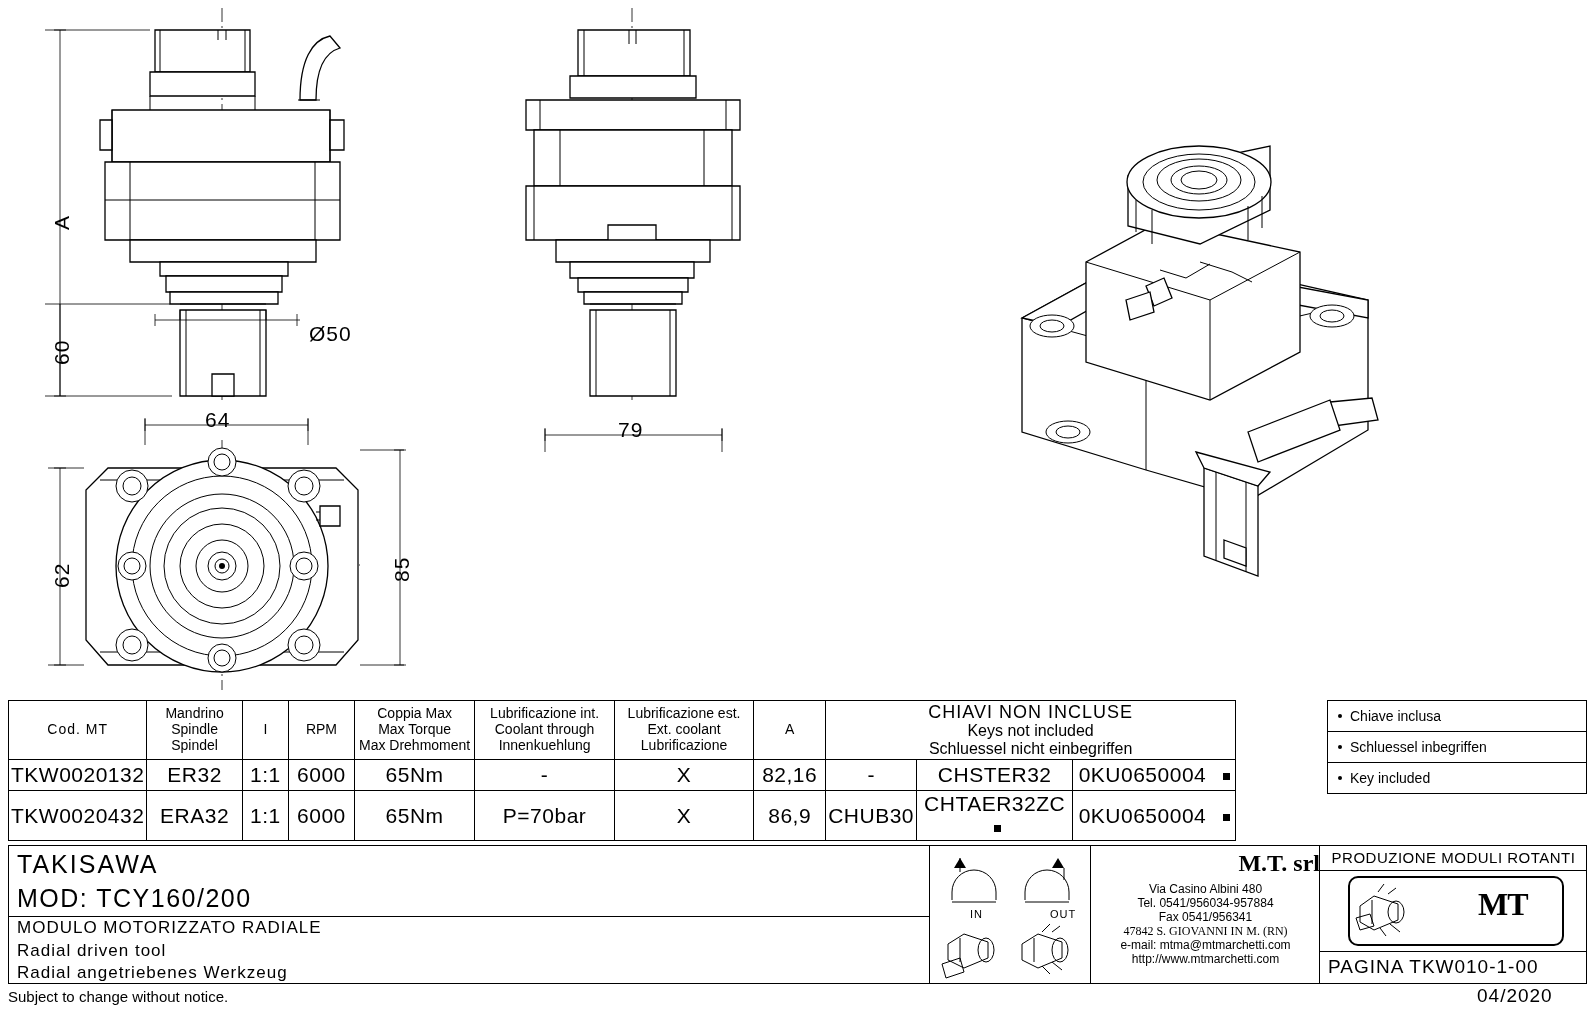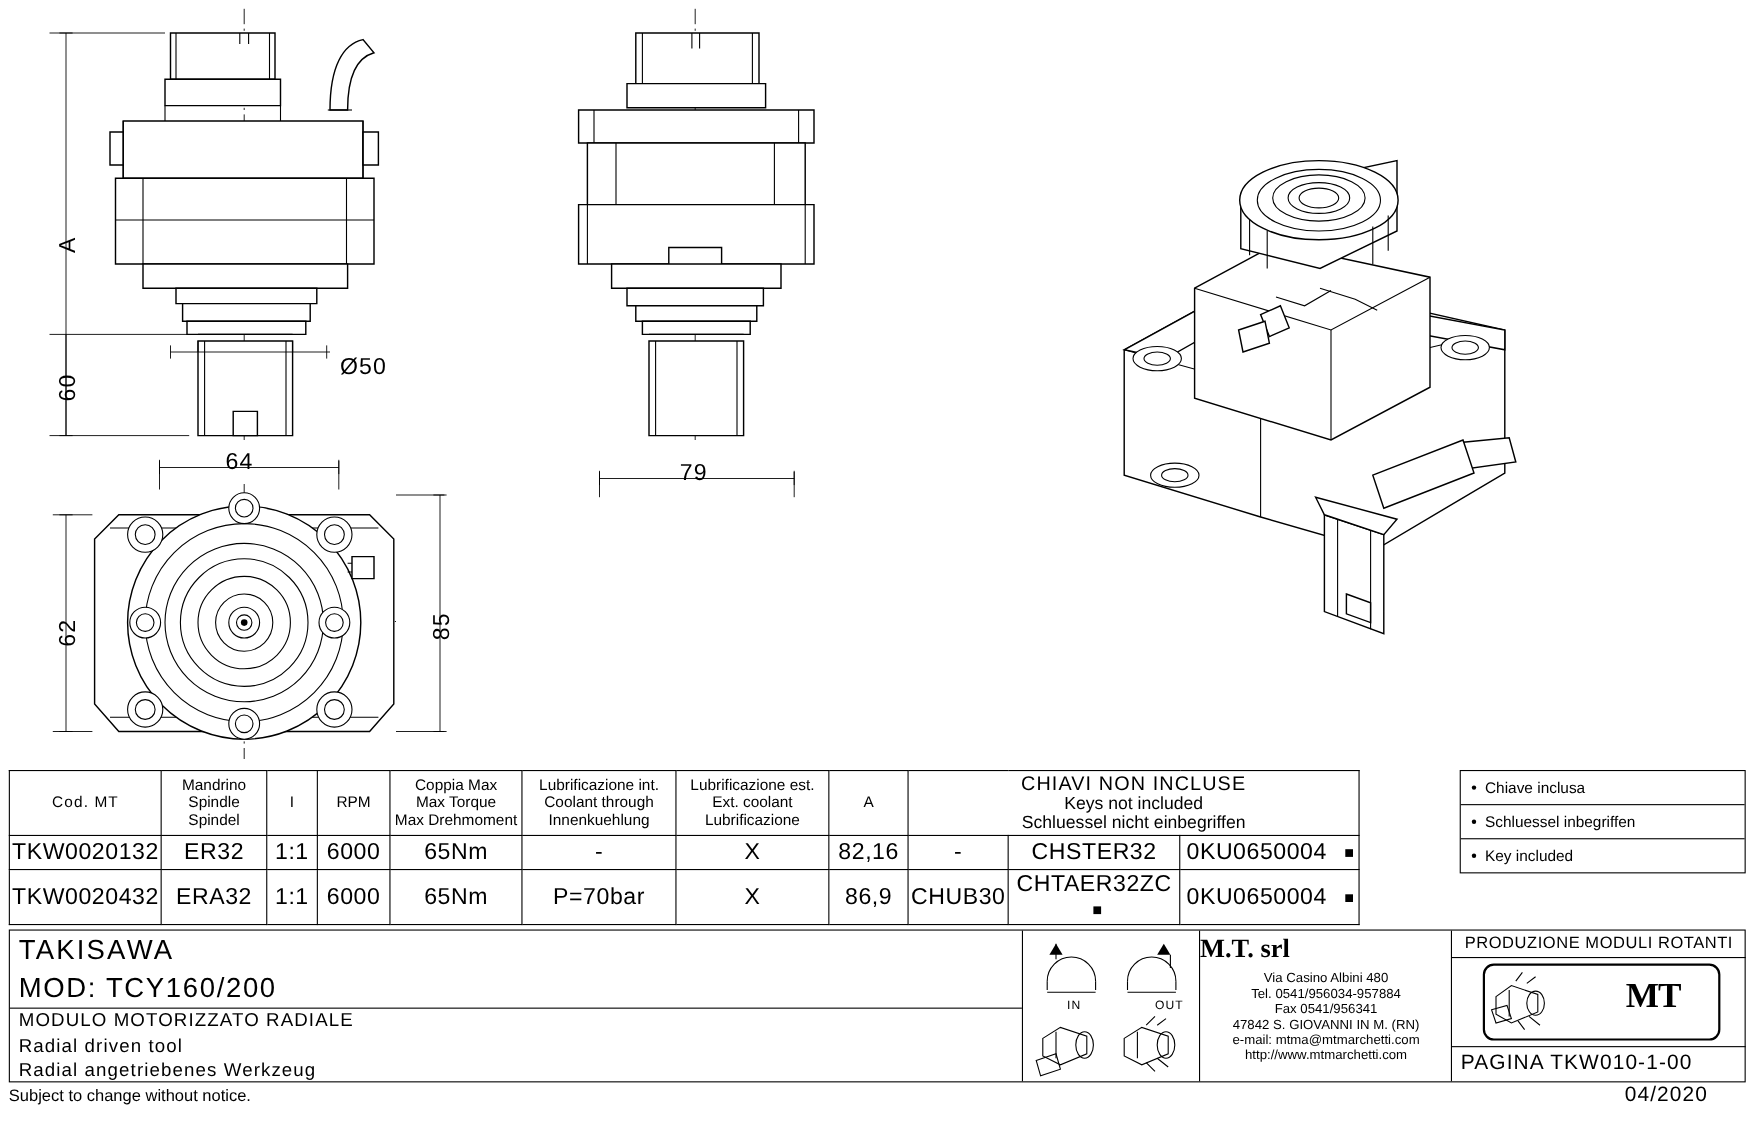--- a/index.html
+++ b/index.html
@@ -37,21 +37,21 @@
   .tb-mt{position:absolute;left:1081px;top:0;width:229px;height:100%;border-left:1.2px solid #000;}
   .tb-right{position:absolute;left:1310px;top:0;width:267px;height:100%;border-left:1.2px solid #000;}
 
   .tb-left .l1{position:absolute;left:8px;top:4px;font-size:25px;letter-spacing:2px;}
   .tb-left .l2{position:absolute;left:8px;top:38px;font-size:25px;letter-spacing:1.5px;}
   .tb-left .sep{position:absolute;left:0;top:70px;width:920px;height:1.2px;background:#000;}
   .tb-left .l3{position:absolute;left:8px;top:72px;font-size:17px;letter-spacing:1px;}
   .tb-left .l4{position:absolute;left:8px;top:95px;font-size:17px;letter-spacing:1px;}
   .tb-left .l5{position:absolute;left:8px;top:117px;font-size:17px;letter-spacing:1px;}
 
-  .mt-name{position:absolute;width:229px;text-align:left;top:4px;font-size:24px;font-weight:bold;font-family:"Liberation Serif",serif;}
+  .mt-name{position:absolute;width:229px;text-align:right;top:4px;font-size:24px;font-weight:bold;font-family:"Liberation Serif",serif;}
   .mt-line{position:absolute;width:229px;text-align:center;font-size:12px;font-family:"Liberation Sans",sans-serif;}
 
   .tb-right .rtop{position:absolute;left:0;top:0;width:267px;text-align:center;font-size:15px;letter-spacing:0.5px;padding-top:3px;}
   .tb-right .rsep{position:absolute;left:0;top:24px;width:267px;height:1.2px;background:#000;}
   .tb-right .rsep2{position:absolute;left:0;top:105px;width:267px;height:1.2px;background:#000;}
   .tb-right .rbot{position:absolute;left:8px;top:110px;font-size:19px;letter-spacing:1px;}
 
   .logo{position:absolute;left:28px;top:30px;width:212px;height:66px;border:2px solid #000;border-radius:10px;}
   .logo .mtb{position:absolute;left:89px;top:8px;font-size:32px;font-weight:bold;font-family:"Liberation Serif",serif;letter-spacing:-1px;margin-left:39px;}
 
@@ -352,21 +352,21 @@
       </svg>
       <div class="inout" style="left:40px;top:62px;">IN</div>
       <div class="inout" style="left:108px;top:62px;margin-left:12px;">OUT</div>
     </div>
 
     <div class="tb-mt">
       <div class="mt-name">M.T. srl</div>
       <div class="mt-line" style="top:36px;">Via Casino Albini 480</div>
       <div class="mt-line" style="top:50px;">Tel. 0541/956034-957884</div>
       <div class="mt-line" style="top:64px;">Fax 0541/956341</div>
-      <div class="mt-line" style="top:78px;">47842 S. GIOVANNI IN M. (RN)</div>
+      <div class="mt-line" style="top:78px;font-family:Liberation Serif, serif;">47842 S. GIOVANNI IN M. (RN)</div>
       <div class="mt-line" style="top:92px;">e-mail: mtma@mtmarchetti.com</div>
       <div class="mt-line" style="top:106px;">http://www.mtmarchetti.com</div>
     </div>
 
     <div class="tb-right">
       <div class="rtop">PRODUZIONE MODULI ROTANTI</div>
       <div class="rsep"></div>
       <div class="logo">
         <svg width="208" height="62">
           <path class="st2" d="M10 28 L24 18 L48 26 L48 42 L24 52 L10 44 Z"></path>

